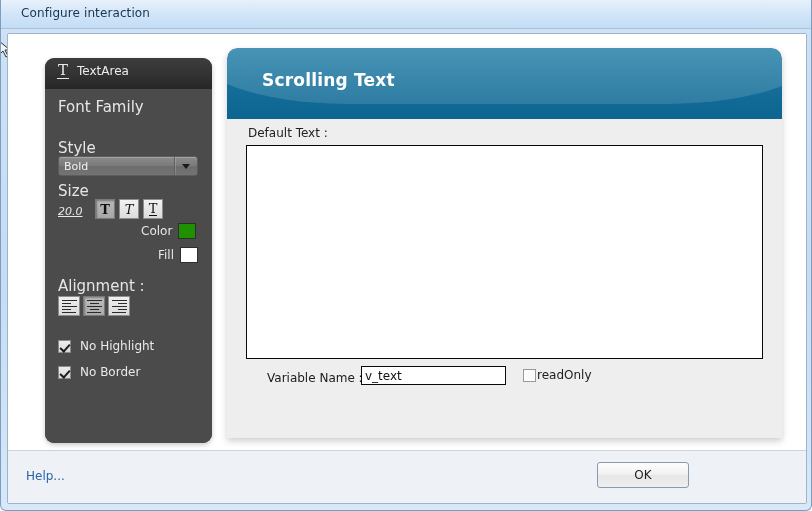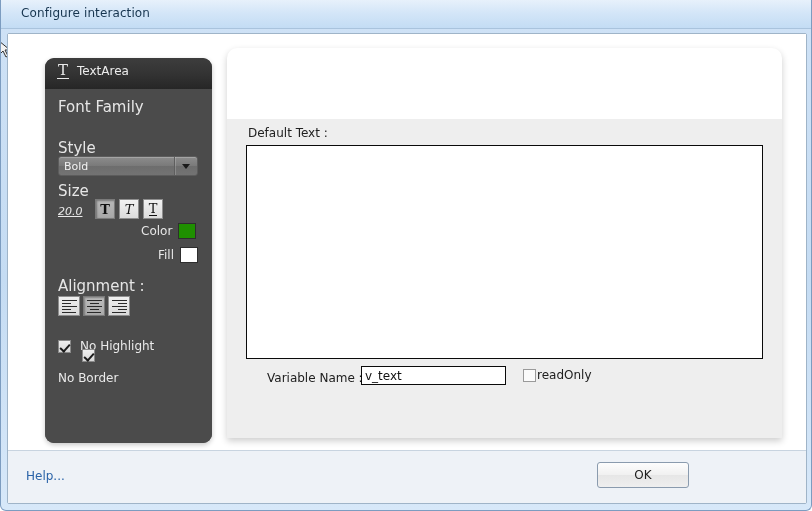--- a/index.html
+++ b/index.html
@@ -405,29 +405,33 @@
               <i style="width:9px;margin-left:6px;"></i>
               <i style="width:15px;margin-left:0;"></i>
               <i style="width:9px;margin-left:6px;"></i>
               <i style="width:14px;"></i>
           </div>
 
           <div class="chk-row" style="left:13px; top:250px;">
             <span class="chk checked"></span>
             <span class="chk-label">No Highlight</span>
           </div>
-          <div class="chk-row" style="left:13px; top:260px;flex-direction:column;">
+          <div class="chk-row" style="left:13px; top:276px;">
             <span class="chk checked"></span>
             <span class="chk-label">No Border</span>
           </div>
 
         </div>
       </div>
 
       <div class="card">
+        <div class="card-header">
+          <div class="gloss"></div>
+          <div class="card-title">Scrolling Text</div>
+        </div>
         <div class="card-body">
           <div class="field-label" style="left:21px; top:7px;">Default Text :</div>
 
           <div class="textarea-box"></div>
 
           <div class="field-label" style="left:40px; top:252px;">Variable Name :</div>
 
           <div class="input-box" style="left:134px; top:247px; width:145px; height:19px;">v_text</div>
 
           <div class="readonly-row" style="left:296px; top:249px;">

